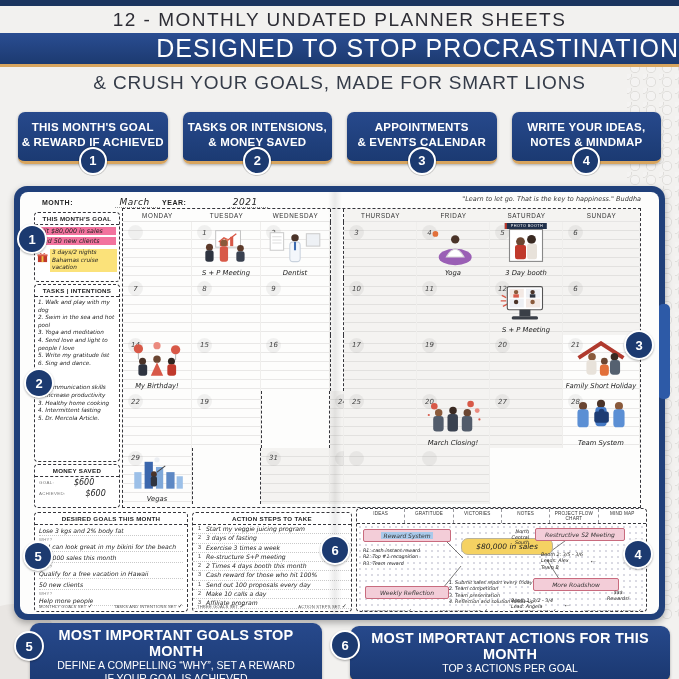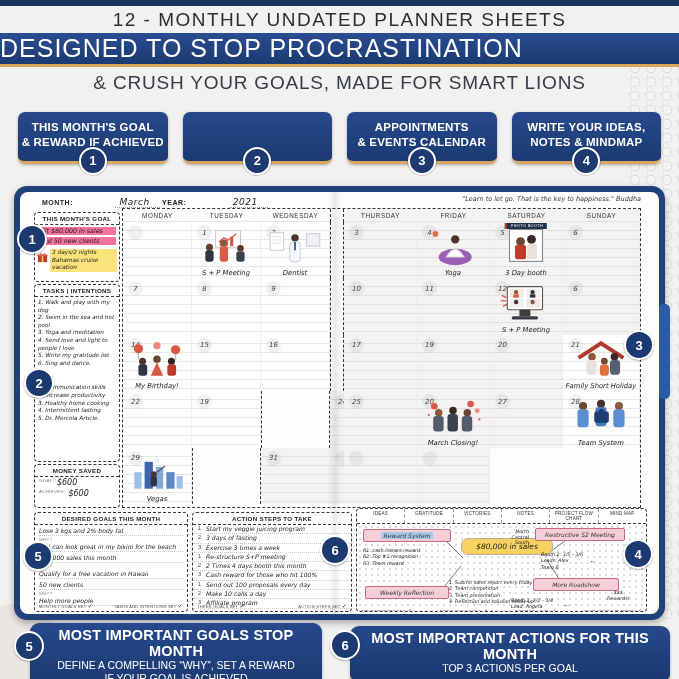--- a/index.html
+++ b/index.html
@@ -6,21 +6,21 @@
   body{font-family:"Liberation Sans",sans-serif;background:#e9e7e5;}
   #stage{position:relative;width:679px;height:679px;background:#f2f1ef;overflow:hidden;
          --navy:#1c3a70;--navy2:#27498c;--gold:#d8a55e;--pinkhl:#f2739e;--yellowhl:#fbe27a;
          --pinkbox:#f3cdd8;--yellowbox:#f5d262;}
   .hand{font-family:"DejaVu Sans",sans-serif;font-style:italic;}
 
   
   .topbar{position:absolute;top:0;left:0;right:0;height:6px;background:#1b355f;}
   .title-band{position:absolute;top:6px;left:0;right:0;height:27px;line-height:27px;text-align:center;
               font-size:19px;color:#2d2d35;letter-spacing:1.5px;}
-  .main-banner{position:absolute;top:33px;left:0;right:0;height:31px;line-height:31px;text-align:left;
+  .main-banner{position:absolute;top:33px;left:0;right:0;height:31px;line-height:31px;text-align:right;
                background:linear-gradient(#2a4d92,var(--navy));color:#fff;font-size:25px;letter-spacing:1px;
                border-bottom:3px solid var(--gold);}
   .subtitle{position:absolute;top:72px;left:0;right:0;text-align:center;font-size:19px;color:#353c49;letter-spacing:.8px;}
 
   
   #features{position:absolute;top:112px;left:18px;right:18px;display:flex;gap:15px;}
   .feature{position:relative;flex:1;background:linear-gradient(#27498c,#1b3a72);border-radius:7px;color:#fff;
            text-align:center;padding:8px 3px 11px;border-bottom:3px solid var(--gold);box-shadow:0 1px 3px rgba(0,0,0,.3);}
   .feature .l{font-size:11.5px;font-weight:bold;line-height:1.3;letter-spacing:.2px;}
   .num-circle{width:24px;height:24px;border-radius:50%;background:var(--navy);border:2px solid #fff;
@@ -55,21 +55,21 @@
   .pinkline{display:block;background:var(--pinkhl);color:#222;font-size:6.3px;line-height:8.5px;padding:0 2px;margin:1.5px 3px 0;}
   .reward-row{display:flex;gap:2px;margin:4px 2px 0;align-items:flex-start;}
   .yellowline{display:block;background:var(--yellowhl);color:#222;font-size:5.8px;line-height:7.5px;padding:0 2px;}
 
   #tasks-box{left:14px;top:92px;width:84px;height:176px;}
   .tlist{padding:2px 3px;font-size:5.7px;line-height:7.6px;color:#222;}
   .tlist div{white-space:normal;}
   #tasks-gap{height:13px;}
 
   #money-box{left:14px;top:272px;width:84px;height:42px;}
-  .mrow{display:flex;align-items:flex-start;gap:3px;padding:1px 4px;}
+  .mrow{display:flex;align-items:center;gap:20px;padding:1px 4px;}
   .mlbl{font-size:4.4px;color:#777;letter-spacing:.3px;}
   .mval{font-size:8px;color:#222;}
 
   
   #calendar{position:absolute;left:102px;top:16px;width:517px;height:298px;border:1px dashed #35353b;}
   #cal-grid{display:grid;grid-template-columns:69px 69px 69px 14px 73px 73px 73px 1fr;grid-template-rows:13px repeat(5,56.4px);width:100%;height:100%;}
   .hcell{font-size:6.3px;letter-spacing:.6px;color:#333;text-align:center;line-height:13px;border-bottom:1px solid #e6e5e4;}
   .hcell.rp{background:#f4f3f1;}
   .cell{position:relative;border-right:1px solid #efeeec;
         background-image:repeating-linear-gradient(180deg,rgba(0,0,0,0) 0 8px,#e9e8e7 8px 9px);}
@@ -141,20 +141,21 @@
   <div class="title-band">12 - MONTHLY UNDATED PLANNER SHEETS</div>
   <div class="main-banner">DESIGNED TO STOP PROCRASTINATION</div>
   <div class="subtitle">&amp; CRUSH YOUR GOALS, MADE FOR SMART LIONS</div>
 
   <div id="features">
       <div class="feature">
         <div class="l">THIS MONTH'S GOAL<br>&amp; REWARD IF ACHIEVED</div>
      <div class="num-circle">1</div>
       </div>
       <div class="feature">
+        <div class="l">TASKS OR INTENSIONS,<br>&amp; MONEY SAVED</div>
      <div class="num-circle">2</div>
       </div>
       <div class="feature">
         <div class="l">APPOINTMENTS<br>&amp; EVENTS CALENDAR</div>
      <div class="num-circle">3</div>
       </div>
       <div class="feature">
         <div class="l">WRITE YOUR IDEAS,<br>NOTES &amp; MINDMAP</div>
      <div class="num-circle">4</div>
       </div>

